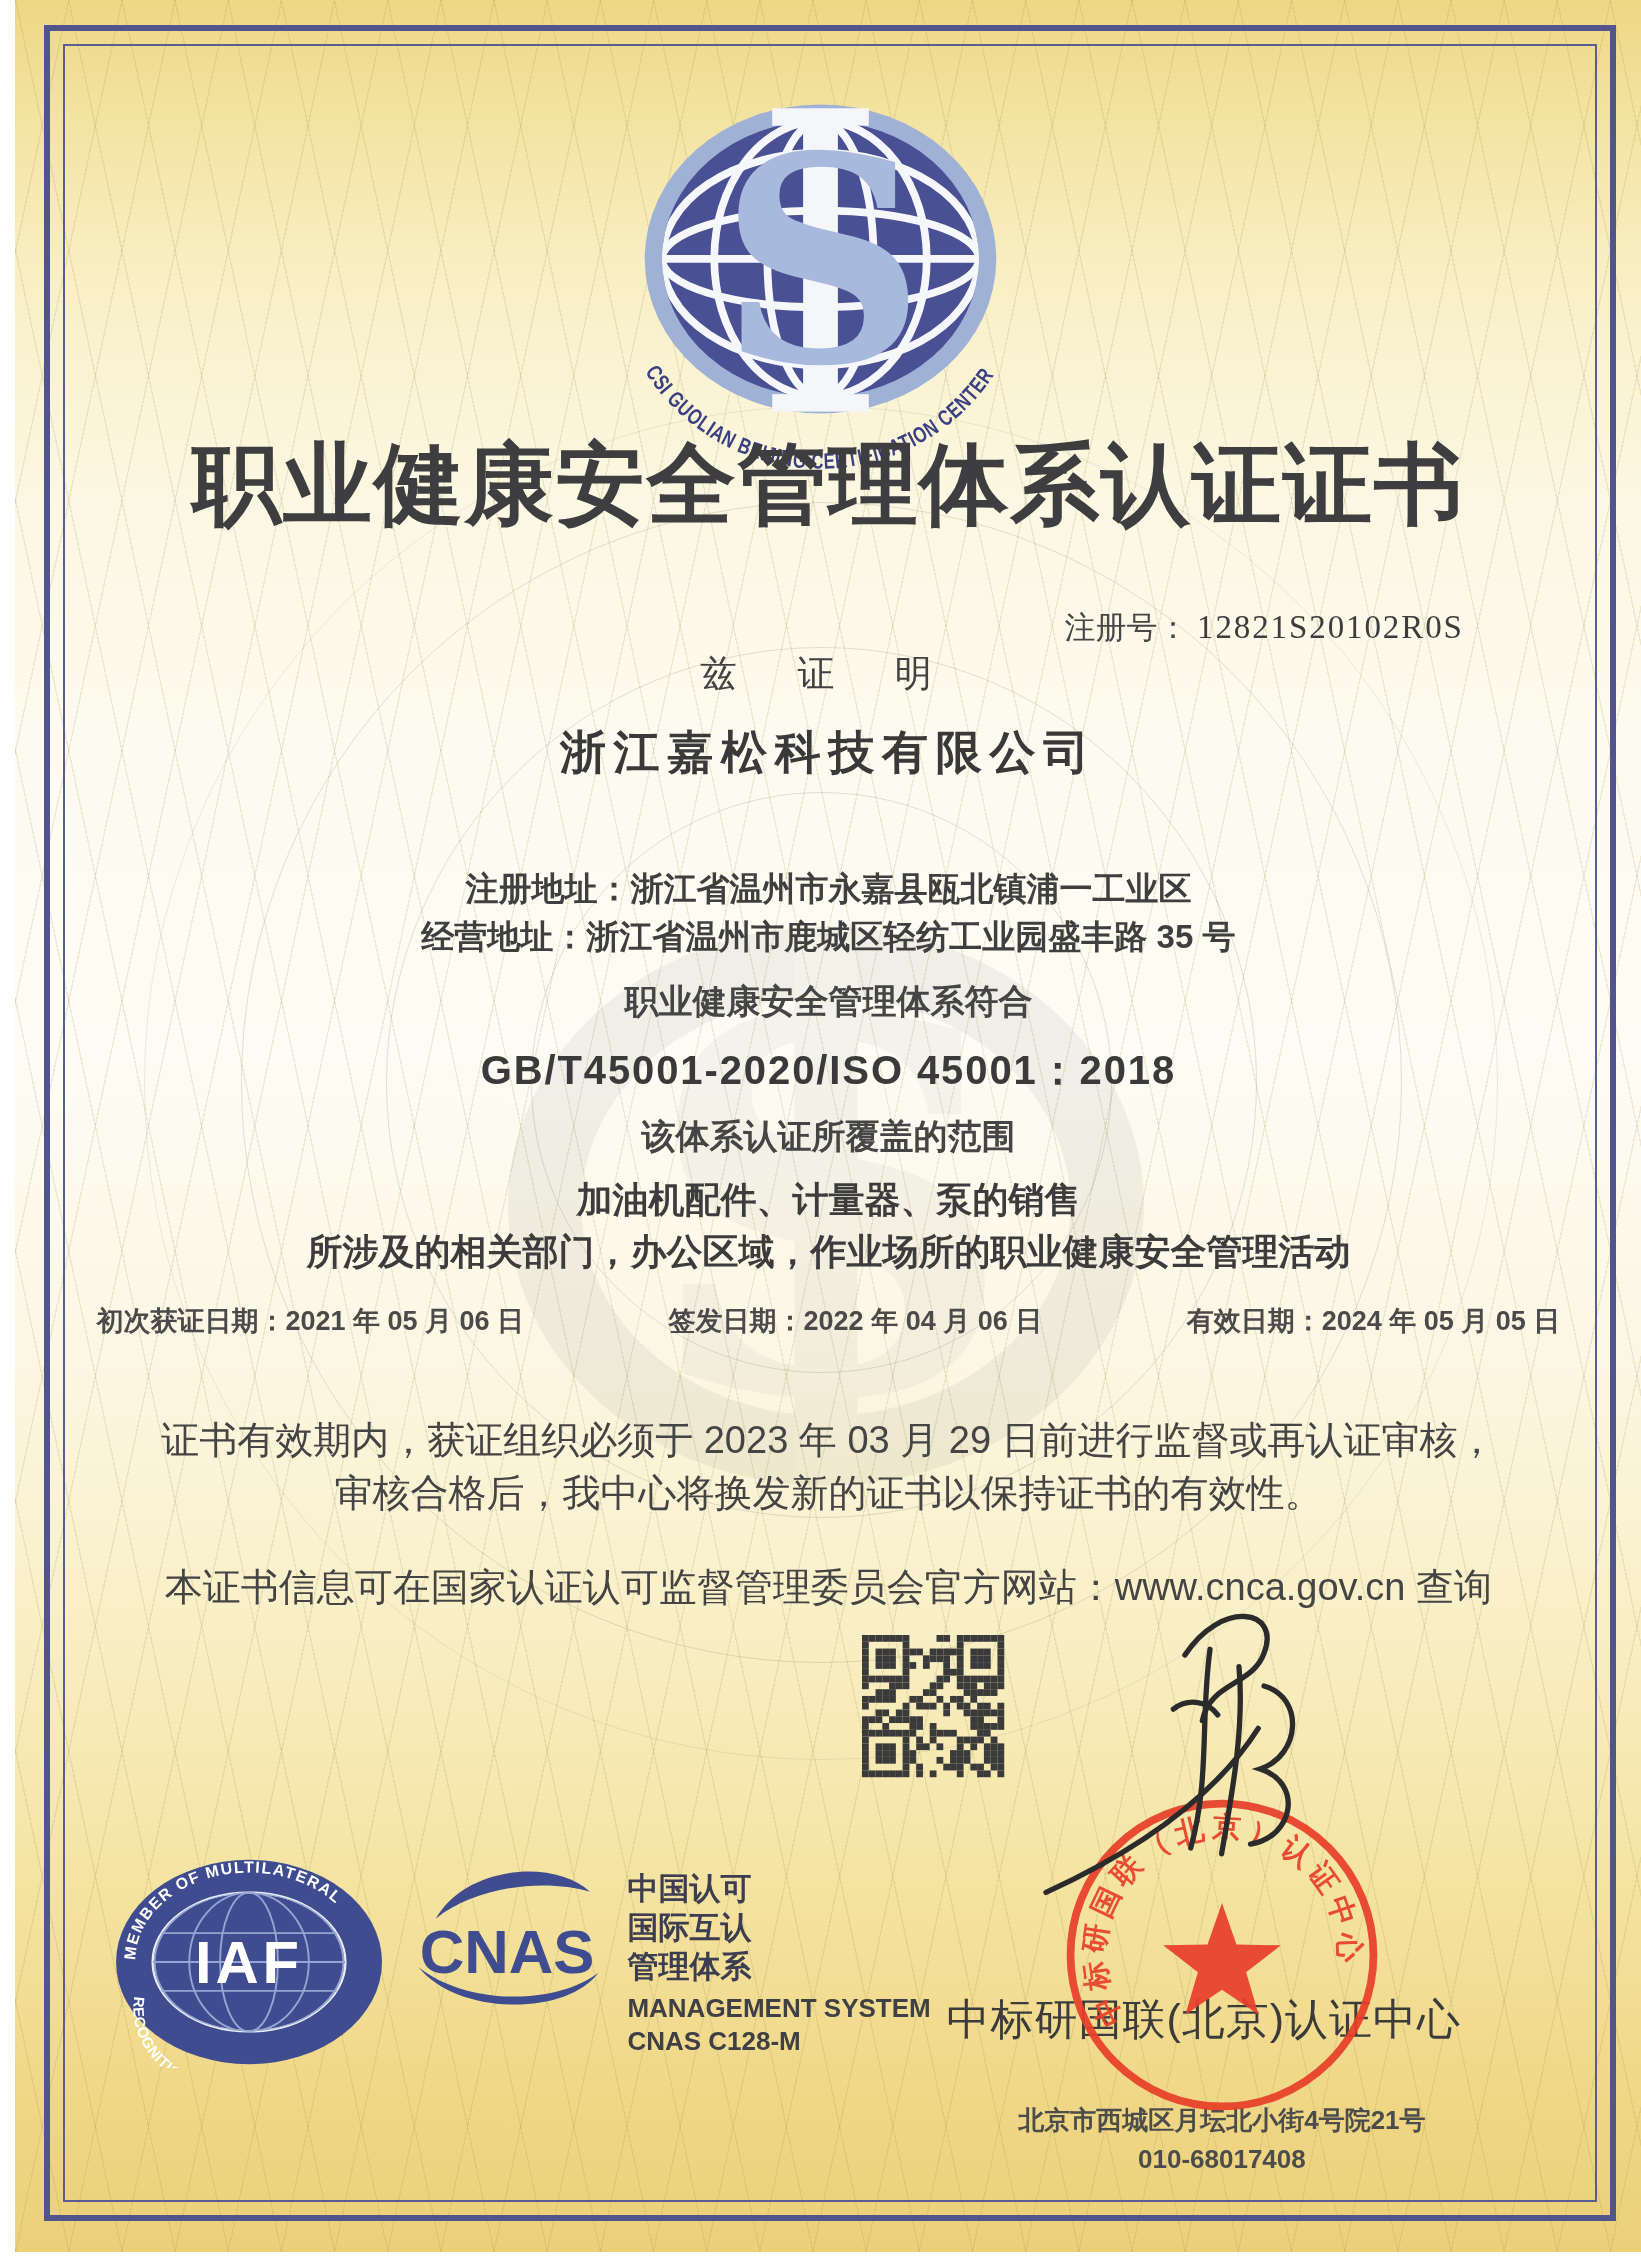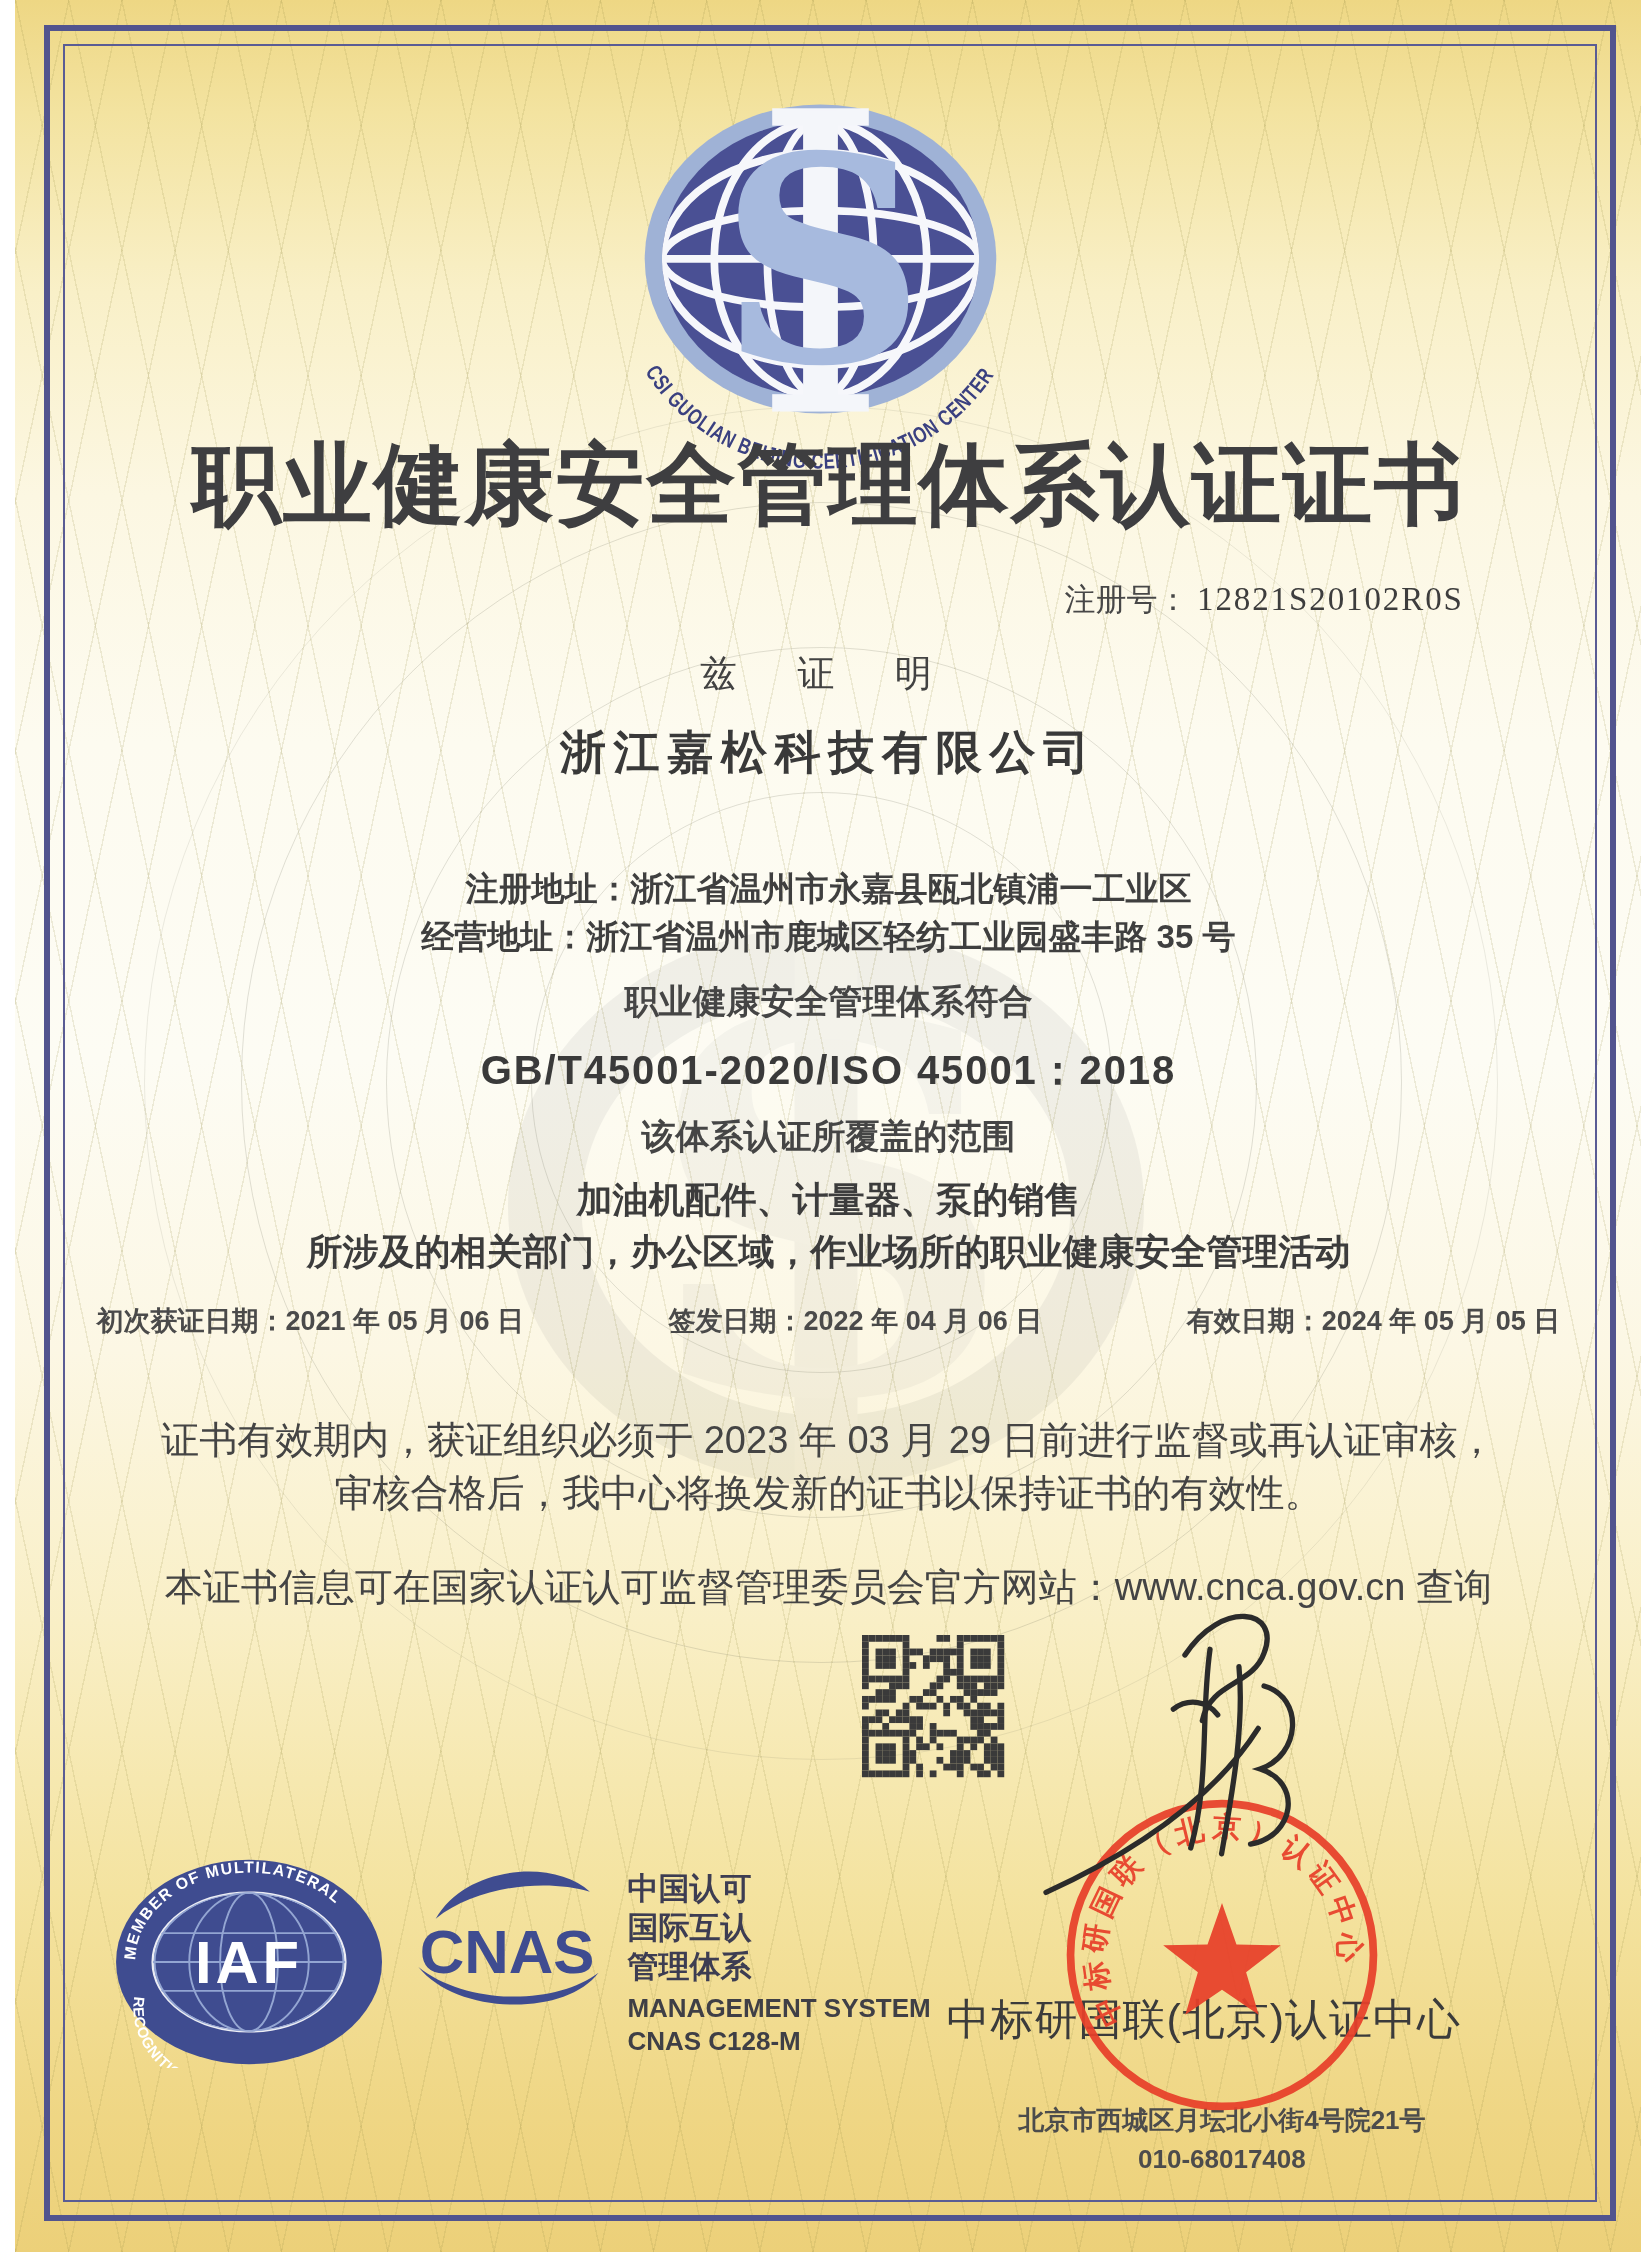--- a/index.html
+++ b/index.html
@@ -9,21 +9,21 @@
       repeating-linear-gradient(102deg, rgba(150,142,70,.16) 0 1.4px, transparent 1.4px 52px),
       repeating-linear-gradient(78deg, rgba(150,142,70,.16) 0 1.4px, transparent 1.4px 52px),
       linear-gradient(180deg,#eed784 0%,#f3e3a0 5%,#f9f0c8 13%,#fcf7e2 22%,#fdfbf0 33%,#fdfcf4 47%,#fcf7e4 60%,#f9efc6 72%,#f4e3a0 84%,#efd684 94%,#ecd079 100%);
   }
   .ring{position:absolute;border:1px solid rgba(120,120,100,.22);border-radius:50%;pointer-events:none;}
   .border-outer{position:absolute;left:29px;top:25px;right:25px;bottom:31px;border:6.8px solid #52548e;}
   .border-inner{position:absolute;left:48px;top:44px;right:44px;bottom:50px;border:2.9px solid #5a5c94;}
   .abs{position:absolute;}
   .ctr{left:0;width:100%;text-align:center;}
   .title{font-size:89px;font-weight:700;letter-spacing:1.9px;color:#3e3e40;}
-  .reg{font-size:31px;color:#474747;}
+  .reg{font-size:31px;color:#474747;margin-top:28px;}
   .reg .val{font-family:"Liberation Serif", serif;font-size:33px;letter-spacing:1.9px;color:#3d3d3d;}
   .certify{font-size:37px;font-weight:500;letter-spacing:25px;color:#424242;}
   .company{font-size:46px;font-weight:700;letter-spacing:7.7px;color:#393939;}
   .line-credit{font-size:33px;font-weight:700;color:#3c3c3c;}
   .line-credit .val{font-weight:800;letter-spacing:1px;}
   .line-addr{font-size:33px;font-weight:600;color:#3f3f3f;}
   .line-conform{font-size:34px;font-weight:600;color:#454545;}
   .line-standard{font-size:40px;font-weight:700;letter-spacing:1.9px;color:#3a3a3a;}
   .line-scopehead{font-size:34px;font-weight:600;color:#454545;}
   .line-scope{font-size:36px;font-weight:700;color:#3c3c3c;}

